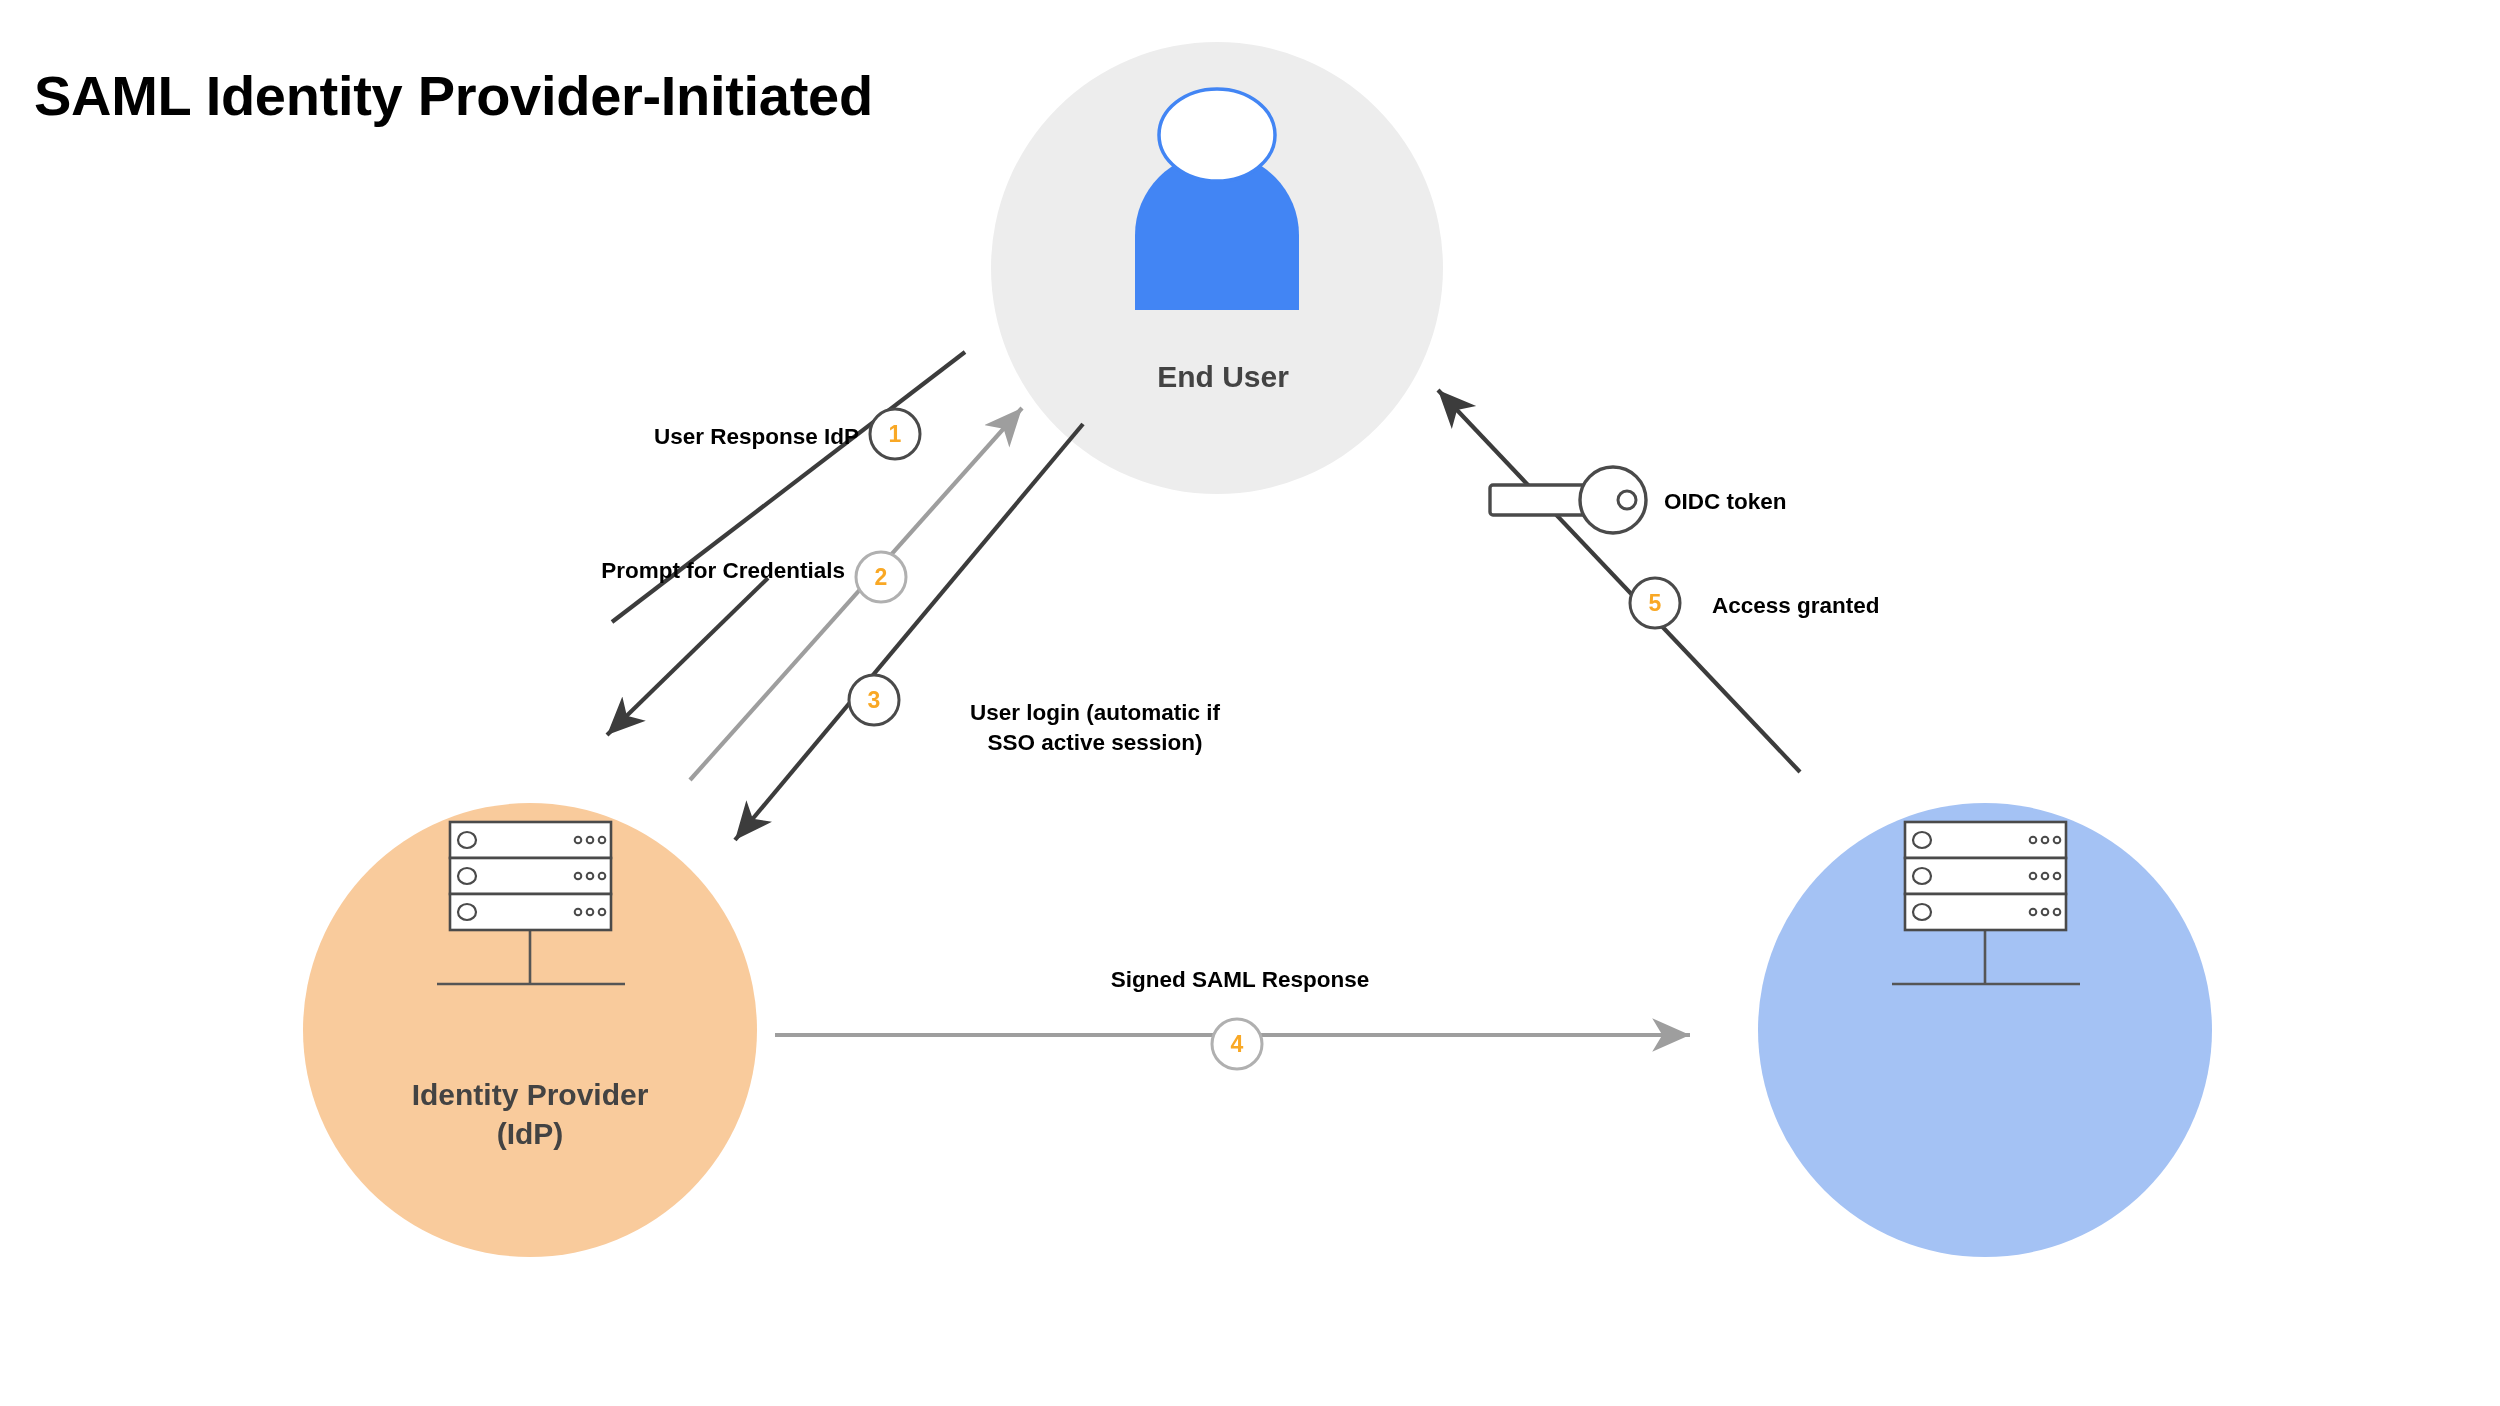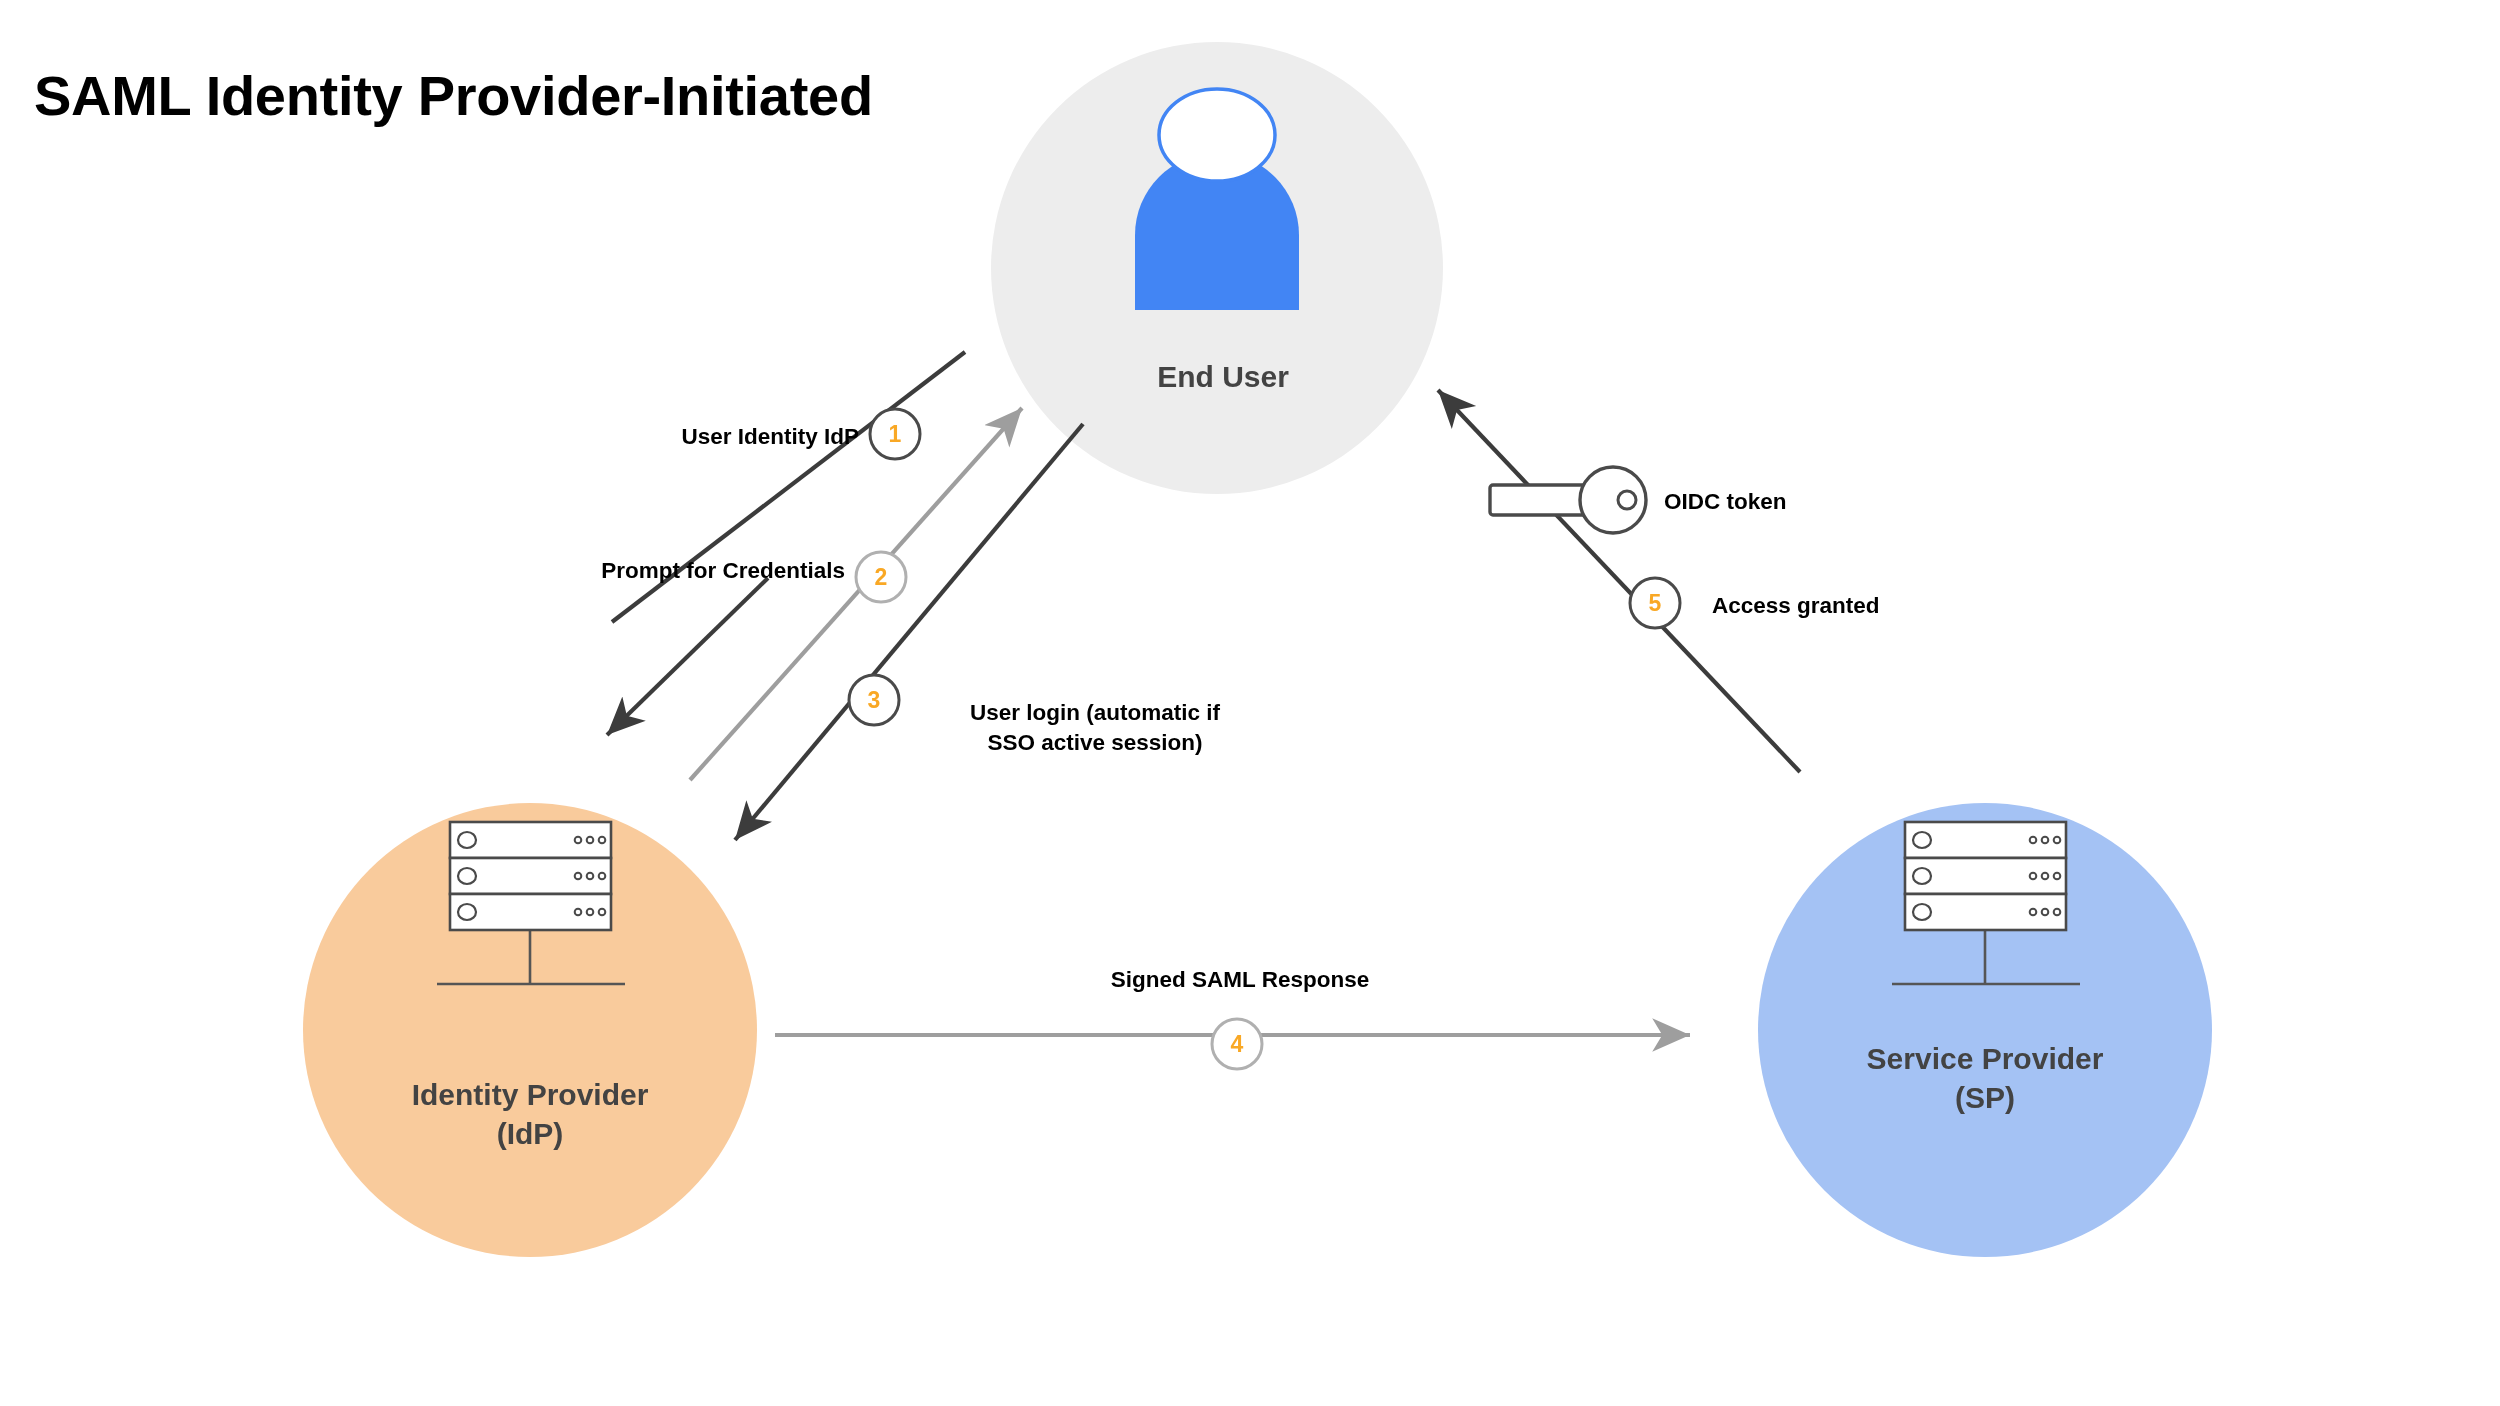--- a/index.html
+++ b/index.html
@@ -165,26 +165,22 @@
 
   <div class="node-label" style="left:1073px; top:357px; width:300px;">
     <span>End User</span>
   </div>
 
   <div class="node-label" style="left:380px; top:1039px; width:300px;margin-top:36px;">
     <span>Identity Provider</span>
     <span class="l2">(IdP)</span>
   </div>
 
-  <div class="node-label" style="left:1835px; top:1039px; width:300px;">
-    <span>Service Provider</span>
-    <span class="l2">(SP)</span>
-  </div>
 
-  <div class="edge-label" style="left:609px; top:422px; width:250px; text-align:right;">User Identity IdP</div>
+  <div class="edge-label" style="left:609px; top:422px; width:250px; text-align:right;">User Response IdP</div>
 
   <div class="edge-label" style="left:525px; top:556px; width:320px; text-align:right;">Prompt for Credentials</div>
 
   <div class="edge-label" style="left:930px; top:698px; width:330px; text-align:center;">User login (automatic if
 SSO active session)</div>
 
   <div class="edge-label" style="left:1000px; top:965px; width:480px; text-align:center;">Signed SAML Response</div>
 
   <div class="edge-label" style="left:1712px; top:591px; width:300px; text-align:left;">Access granted</div>
 

